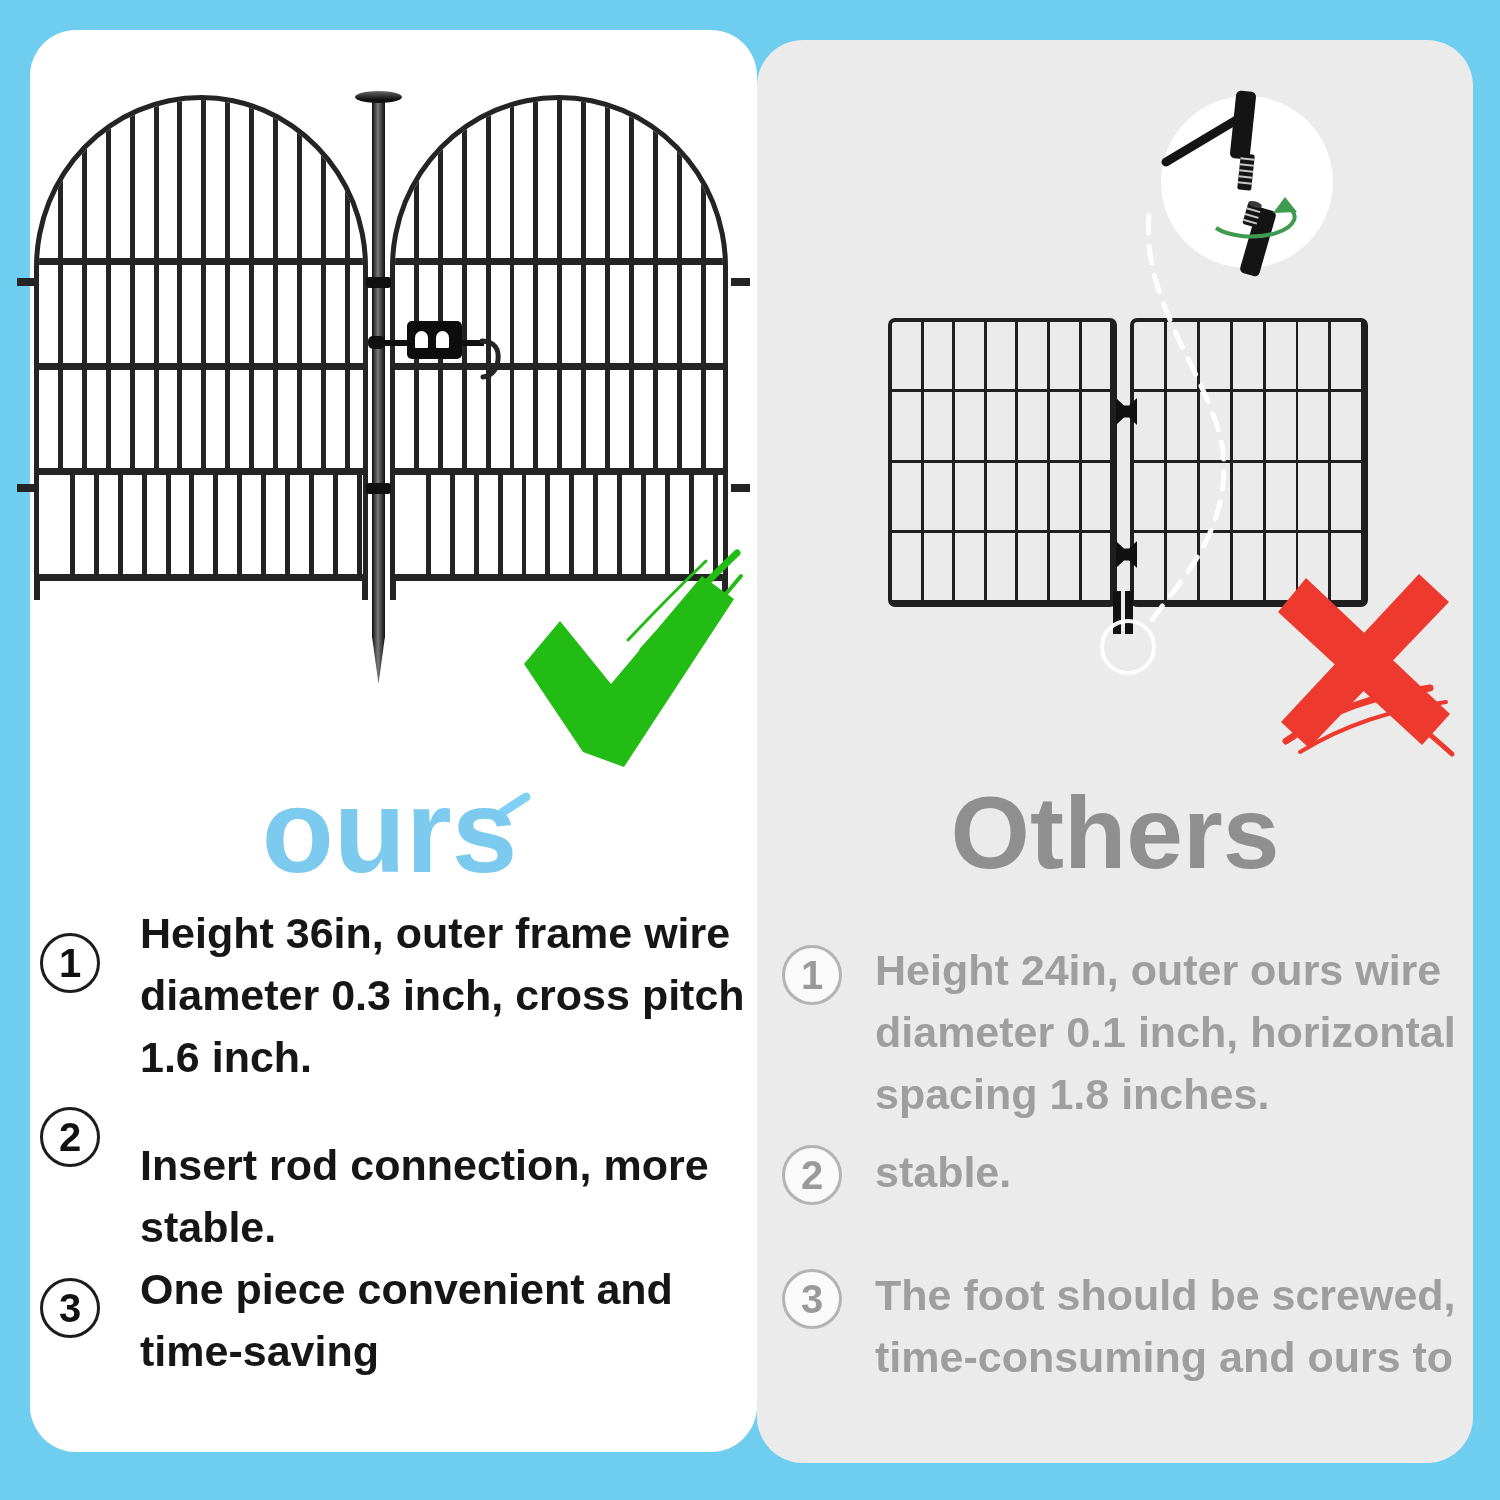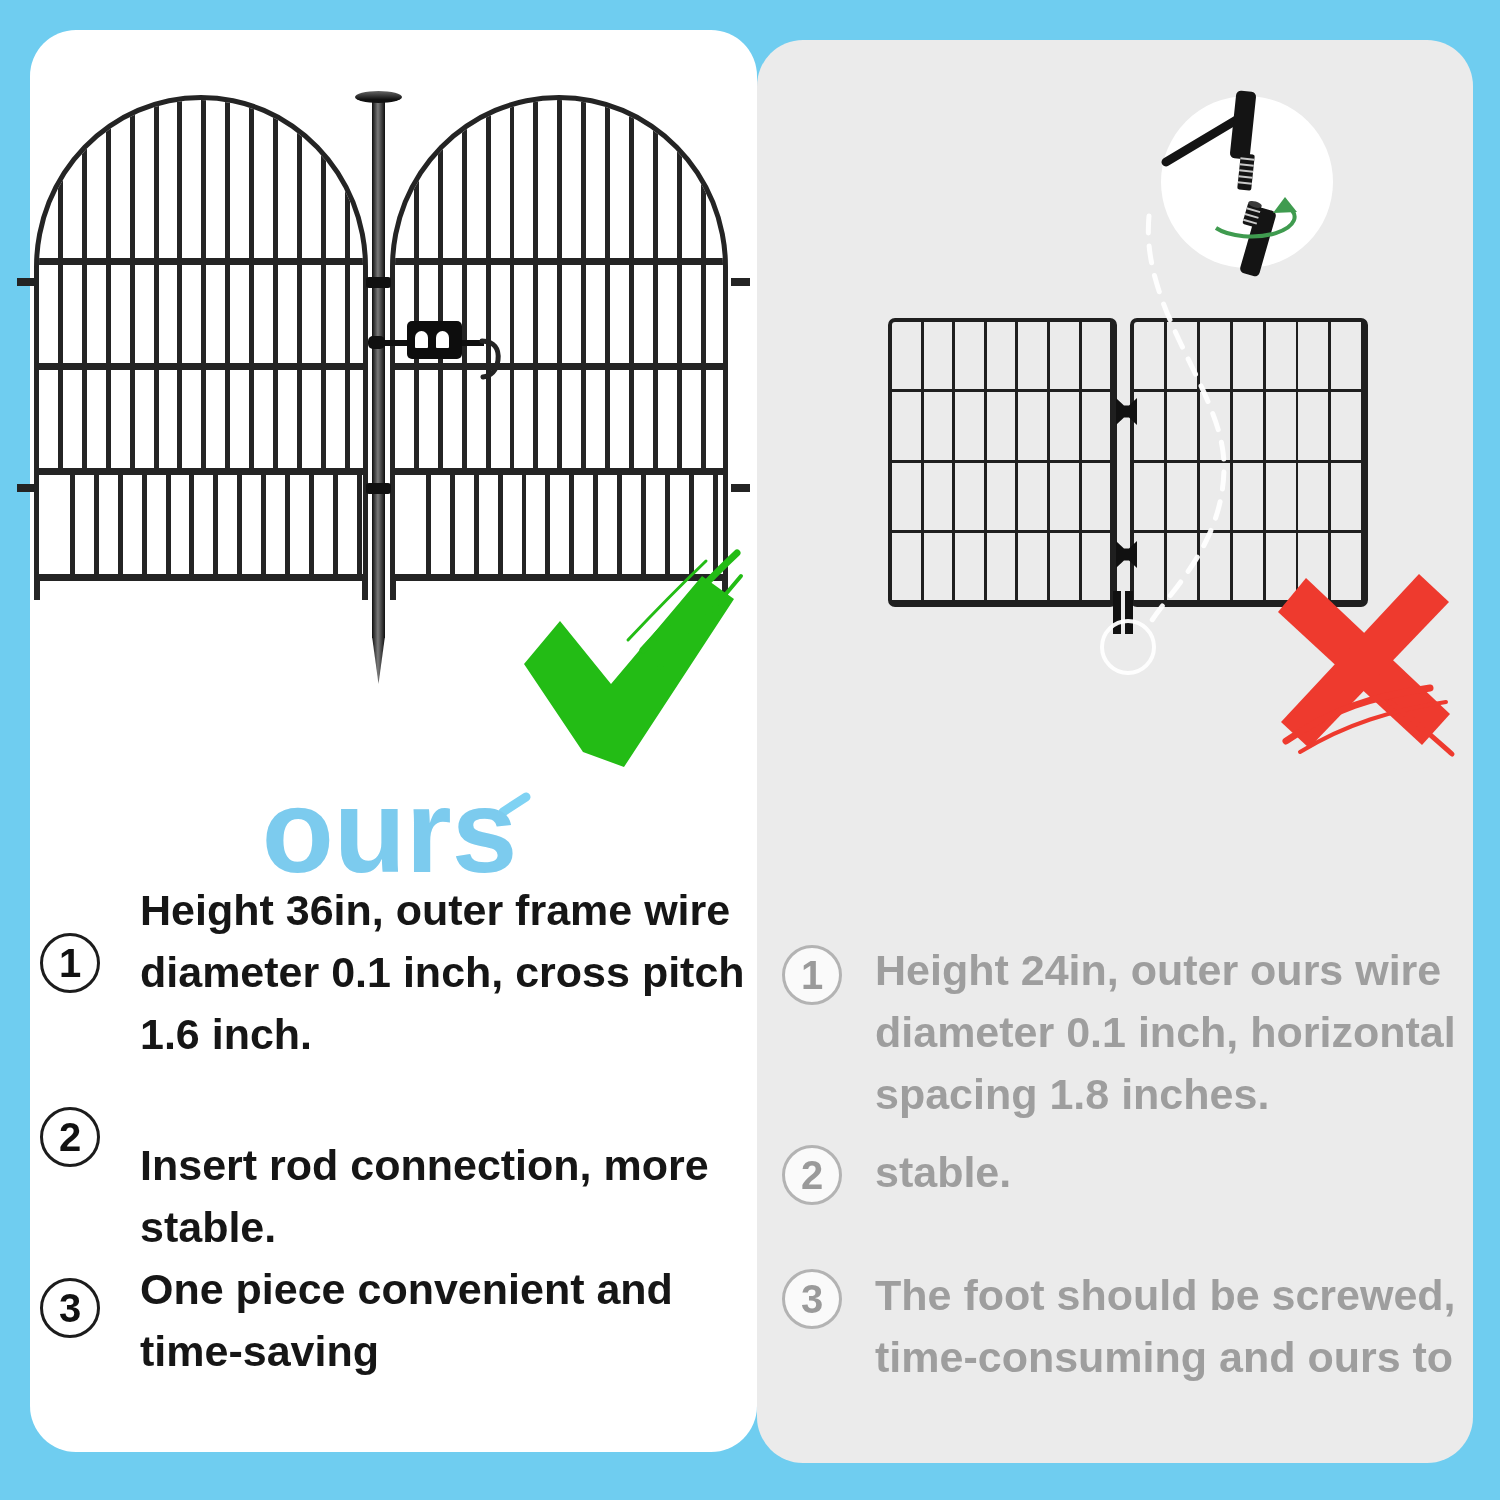--- a/index.html
+++ b/index.html
@@ -202,38 +202,39 @@
       <path class="ink-cross" d="M 1419,574 L 1449,602 L 1309,748 L 1281,722 Z"></path>
       <path class="stroke-cross" style="stroke-width:7" d="M 1286,741 C 1332,709 1374,696 1430,688"></path>
       <path class="stroke-cross" style="stroke-width:4" d="M 1300,752 C 1346,724 1392,710 1446,702"></path>
       <path class="stroke-cross" style="stroke-width:5" d="M 1390,702 C 1414,720 1434,738 1452,754"></path>
     </g>
   </svg>
 
   <div class="panel-title" id="titleOurs">ours</div>
 
   <div class="num-circle num-ours" style="left:40px;top:933px">1</div>
-  <div class="item-text text-ours" style="left:140px;top:879px">
+  <div class="item-text text-ours" style="left:140px;top:902px">
     <div>Height 36in, outer frame wire</div>
-    <div>diameter 0.1 inch, cross pitch</div>
+    <div>diameter 0.3 inch, cross pitch</div>
     <div>1.6 inch.</div>
   </div>
 
   <div class="num-circle num-ours" style="left:40px;top:1107px">2</div>
   <div class="item-text text-ours" style="left:140px;top:1134px">
     <div>Insert rod connection, more</div>
     <div>stable.</div>
   </div>
 
   <div class="num-circle num-ours" style="left:40px;top:1278px">3</div>
   <div class="item-text text-ours" style="left:140px;top:1258px">
     <div>One piece convenient and</div>
     <div>time-saving</div>
   </div>
 
+  <div class="panel-title" id="titleOthers">Others</div>
 
   <div class="num-circle num-others" style="left:782px;top:945px">1</div>
   <div class="item-text text-others" style="left:875px;top:939px">
     <div>Height 24in, outer ours wire</div>
     <div>diameter 0.1 inch, horizontal</div>
     <div>spacing 1.8 inches.</div>
   </div>
 
   <div class="num-circle num-others" style="left:782px;top:1145px">2</div>
   <div class="item-text text-others" style="left:875px;top:1141px">

